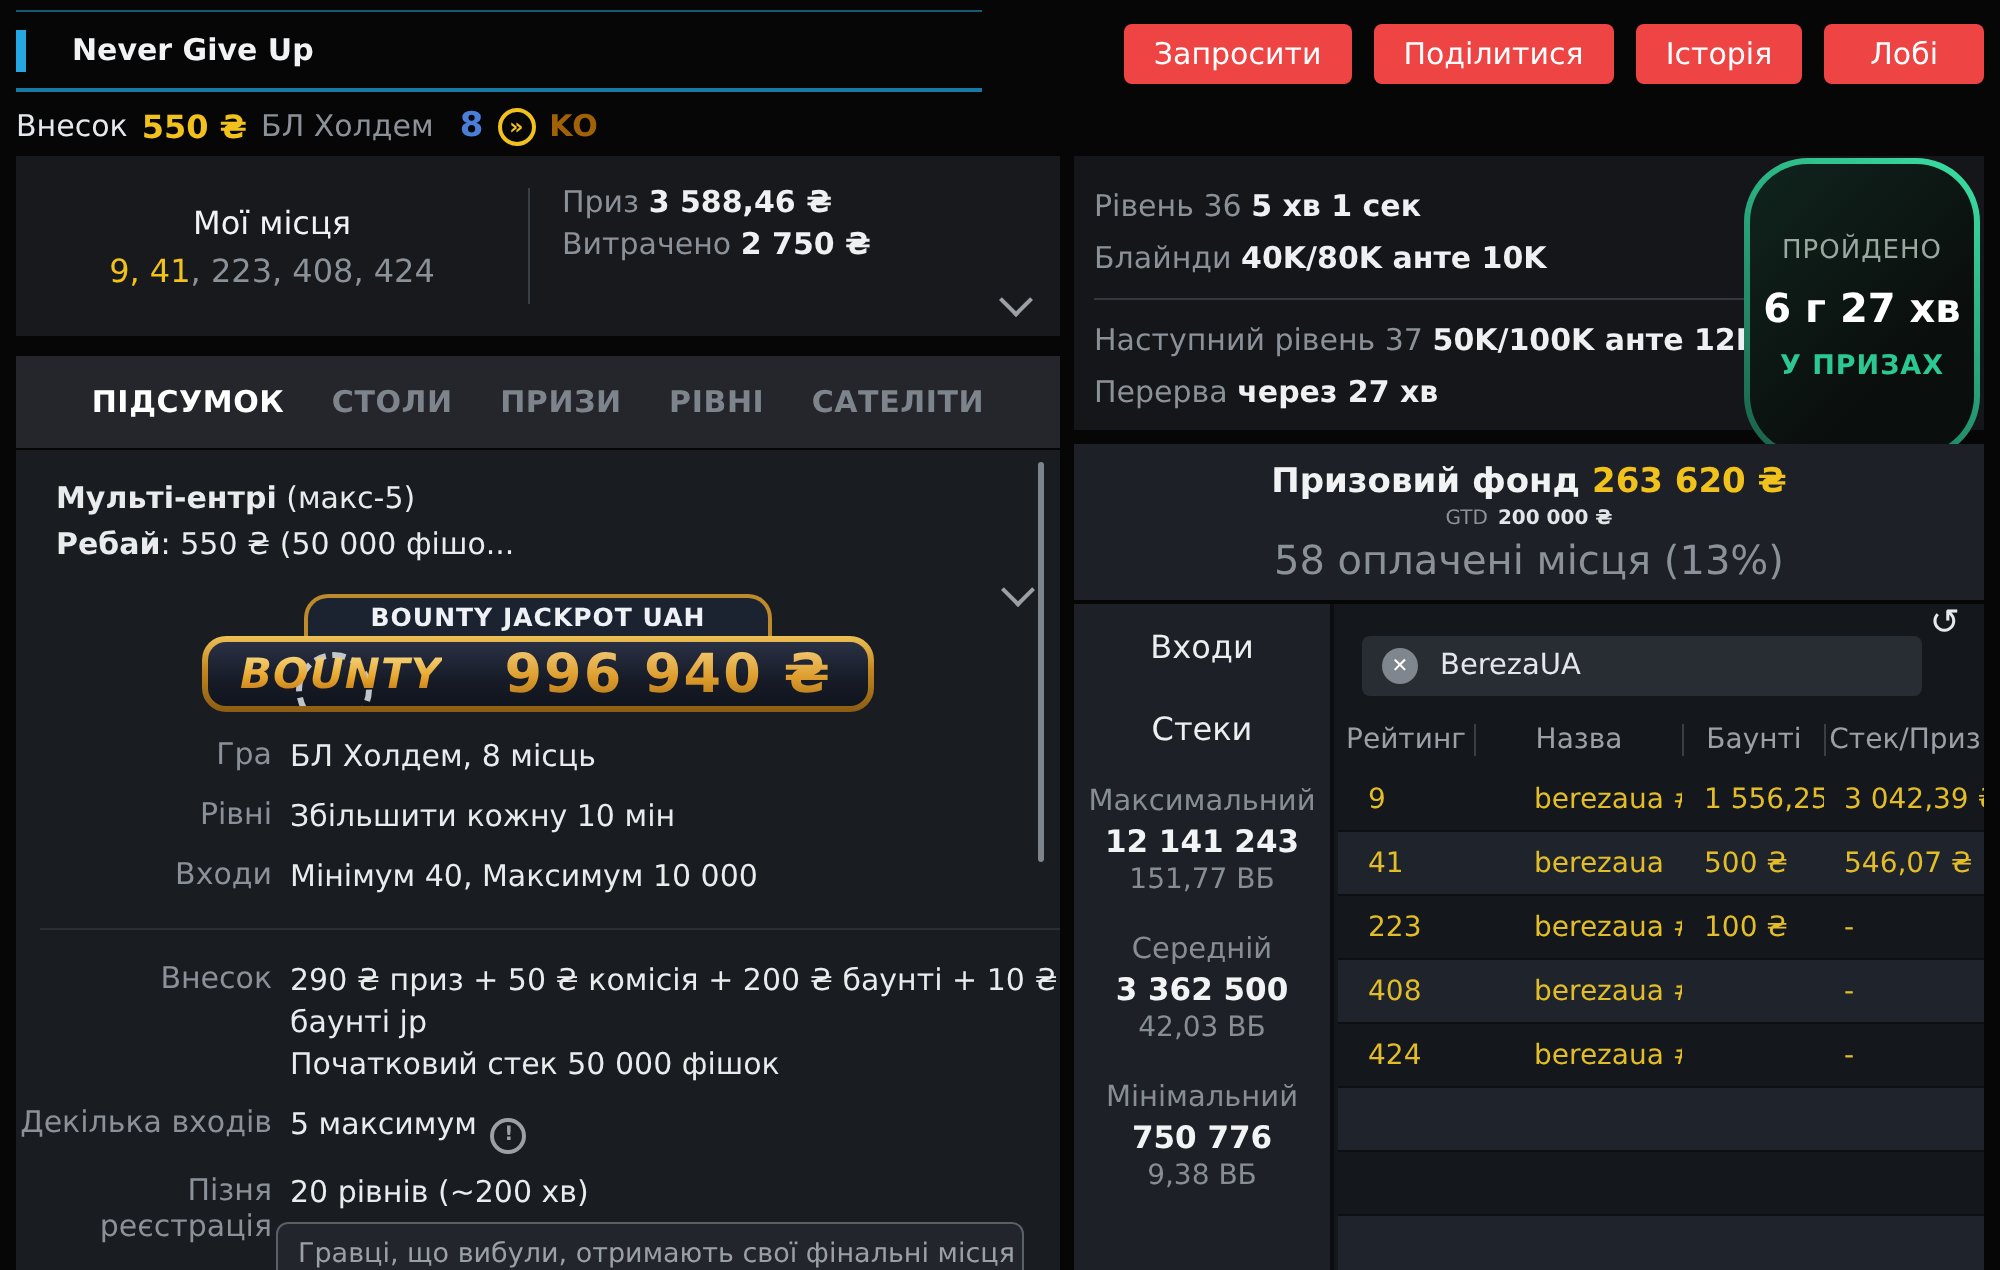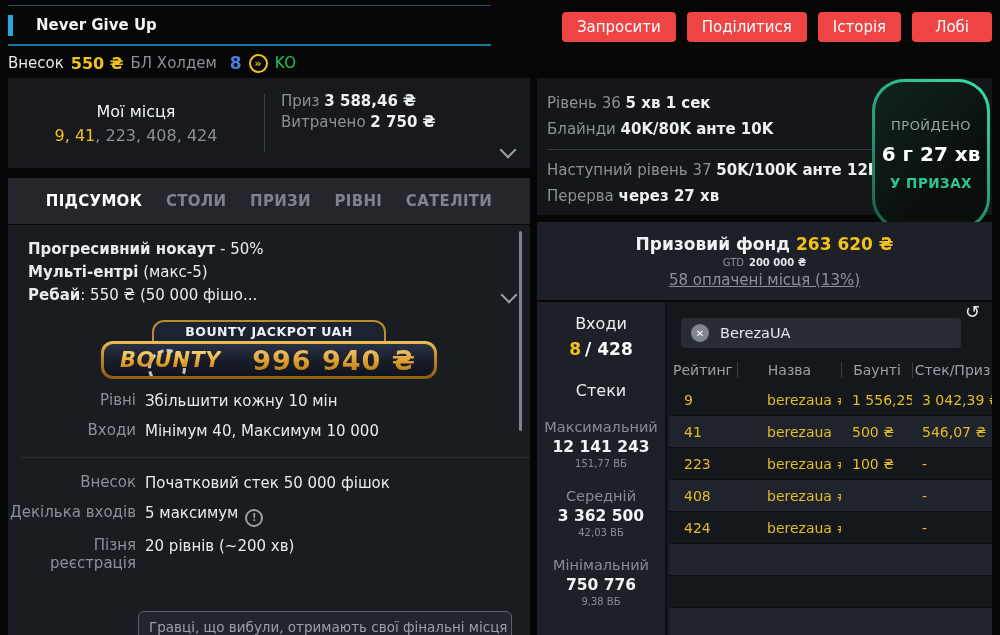--- a/index.html
+++ b/index.html
@@ -17,21 +17,21 @@
   .title-accent{position:absolute;left:0;top:9px;width:5px;height:21px;background:#25a7e0;}
   .title-text{position:absolute;left:28px;top:10px;font-size:15px;font-weight:bold;color:#f1f3f5;}
   .buyin-row{left:8px;top:51px;height:24px;display:flex;align-items:center;gap:7px;font-size:15px;}
   .buyin-label{color:#e6e9ec;}
   .buyin-value{color:#f2c21c;font-weight:bold;font-size:16px;}
   .game-type{color:#8b9198;}
   .max-seats{color:#4a7fd9;font-weight:bold;font-size:17px;margin-left:6px;}
   .rebuy-icon{width:15px;height:15px;border:2px solid #f1c21b;border-radius:50%;
     display:inline-flex;align-items:center;justify-content:center;
     color:#f1c21b;font-size:11px;font-weight:bold;line-height:1;}
-  .ko-badge{color:#22c55e;font-weight:normal;font-size:15px;letter-spacing:.5px;}
+  .ko-badge{color:#a16207;font-weight:bold;font-size:15px;letter-spacing:.5px;}
   .hdr-buttons{top:12px;right:8px;display:flex;gap:11px;}
   .hdr-btn{background:#ef4444;border:none;border-radius:4px;color:#fff;
     font-family:inherit;font-size:15px;padding:6px 15px;cursor:pointer;}
   .hdr-btn.wide{padding:6px 23px;}
 
   
   .my-places{left:8px;top:78px;width:522px;height:90px;background:#17191d;display:flex;}
   .mp-left{width:256px;display:flex;flex-direction:column;align-items:center;justify-content:center;gap:5px;}
   .mp-title{font-size:16px;color:#f0f2f4;}
   .mp-places{font-size:16px;}
@@ -104,35 +104,35 @@
   .tb-time{font-size:20px;font-weight:bold;color:#ffffff;}
   .tb-bottom{font-size:13.5px;font-weight:bold;color:#2bc893;letter-spacing:.5px;}
 
   
   .prize-pool{left:537px;top:222px;width:455px;height:78px;background:#1d2127;
     display:flex;flex-direction:column;align-items:center;justify-content:center;gap:3px;}
   .pp-line1{font-size:17px;color:#f0f2f4;font-weight:600;}
   .pp-amount{color:#f2c21c;font-weight:bold;margin-left:6px;}
   .pp-line2{font-size:10px;color:#8b9198;text-align:right;}
   .pp-gtd{color:#e3e6e9;font-weight:600;margin-left:5px;}
-  .pp-line3{font-size:15px;color:#8b9198;text-decoration:underline;}
+  .pp-line3{font-size:20px;color:#8b9198;}
 
   
   .bottom-right{left:537px;top:302px;width:455px;height:333px;background:#14171c;overflow:hidden;}
   .stats-col{position:absolute;left:0;top:0;width:130px;height:333px;background:#1d2127;
     border-right:2px solid #0c0e11;box-sizing:border-box;text-align:center;padding-top:12px;}
   .st-title{font-size:16px;color:#eceef0;}
   .st-entries{font-size:17px;font-weight:bold;margin-top:6px;}
   .st-entries .cur{color:#f2c21c;}
   .st-entries .tot{color:#ffffff;margin-left:4px;}
   .st-stacks{font-size:16px;color:#eceef0;margin-top:22px;}
   .sg{margin-top:19px;}
   .sg-label{font-size:14.5px;color:#878d94;}
   .sg-value{font-size:15.5px;font-weight:bold;color:#f2f3f5;margin-top:3px;}
-  .sg-bb{font-size:10px;color:#878d94;margin-top:2px;}
+  .sg-bb{font-size:14px;color:#878d94;margin-top:2px;}
 
   .table-region{position:absolute;left:132px;right:0;top:0;bottom:0;}
   .refresh-icon{position:absolute;top:1px;right:12px;font-size:18px;color:#e6e9ec;cursor:pointer;line-height:1;}
   .search-box{position:absolute;top:16px;left:12px;width:280px;height:30px;background:#282c33;
     border-radius:4px;display:flex;align-items:center;padding-left:10px;box-sizing:border-box;gap:9px;}
   .clear-icon{width:18px;height:18px;border-radius:50%;background:#80868e;color:#fff;
     display:flex;align-items:center;justify-content:center;font-size:10px;font-weight:bold;cursor:pointer;flex:none;}
   .search-input{background:transparent;border:none;outline:none;color:#e3e6ea;
     font-family:inherit;font-size:14.5px;width:220px;}
   .thead{position:absolute;top:53px;left:0;right:0;height:29px;display:flex;align-items:center;
@@ -201,51 +201,55 @@
 <div class="abs tabs">
   <span class="tab active">ПІДСУМОК</span>
   <span class="tab">СТОЛИ</span>
   <span class="tab">ПРИЗИ</span>
   <span class="tab">РІВНІ</span>
   <span class="tab">САТЕЛІТИ</span>
 </div>
 
 <div class="abs left-panel">
   <div class="sum">
-    <div><b>Прогресивний нокаут</b><span> - 50%</span></div>
     <div><b>Мульті-ентрі</b><span> (макс-5)</span></div>
     <div><b>Ребай</b><span>: 550 ₴ (50 000 фішо...</span></div>
   </div>
   <div class="chev sum-chev"></div>
   <div class="scroll-thumb"></div>
 
   <div class="bj">
     <div class="bj-tab">BOUNTY JACKPOT UAH</div>
     <div class="bj-outer">
       <div class="bj-inner">
         <div class="bj-chip"></div>
         <div class="bj-logo">BOUNTY</div>
         <div class="bj-amount">996 940 ₴</div>
       </div>
     </div>
   </div>
 
   <div class="details">
     <div class="drow">
+      <div class="dlabel">Гра</div>
+      <div class="dvalue">БЛ Холдем, 8 місць</div>
+    </div>
+    <div class="drow">
       <div class="dlabel">Рівні</div>
       <div class="dvalue">Збільшити кожну 10 мін</div>
     </div>
     <div class="drow">
       <div class="dlabel">Входи</div>
       <div class="dvalue">Мінімум 40, Максимум 10 000</div>
     </div>
     <div class="dsep"></div>
     <div class="drow">
       <div class="dlabel">Внесок</div>
       <div class="dvalue">
+        <div>290 ₴ приз + 50 ₴ комісія + 200 ₴ баунті + 10 ₴ баунті jp</div>
         <div>Початковий стек 50 000 фішок</div>
       </div>
     </div>
     <div class="drow">
       <div class="dlabel">Декілька входів</div>
       <div class="dvalue"><span>5 максимум</span><span class="info-icon">!</span></div>
     </div>
     <div class="drow">
       <div class="dlabel">Пізня реєстрація</div>
       <div class="dvalue">20 рівнів (~200 хв)</div>
@@ -290,23 +294,20 @@
   <div class="pp-line2">
     <span>GTD</span><span class="pp-gtd">200 000 ₴</span>
   </div>
   <div class="pp-line3">58 оплачені місця (13%)</div>
 </div>
 
 <div class="abs bottom-right">
 
   <div class="stats-col">
     <div class="st-title">Входи</div>
-    <div class="st-entries">
-      <span class="cur">8</span><span class="tot">/ 428</span>
-    </div>
     <div class="st-stacks">Стеки</div>
     <div class="sg">
       <div class="sg-label">Максимальний</div>
       <div class="sg-value">12 141 243</div>
       <div class="sg-bb">151,77 ВБ</div>
     </div>
     <div class="sg">
       <div class="sg-label">Середній</div>
       <div class="sg-value">3 362 500</div>
       <div class="sg-bb">42,03 ВБ</div>

